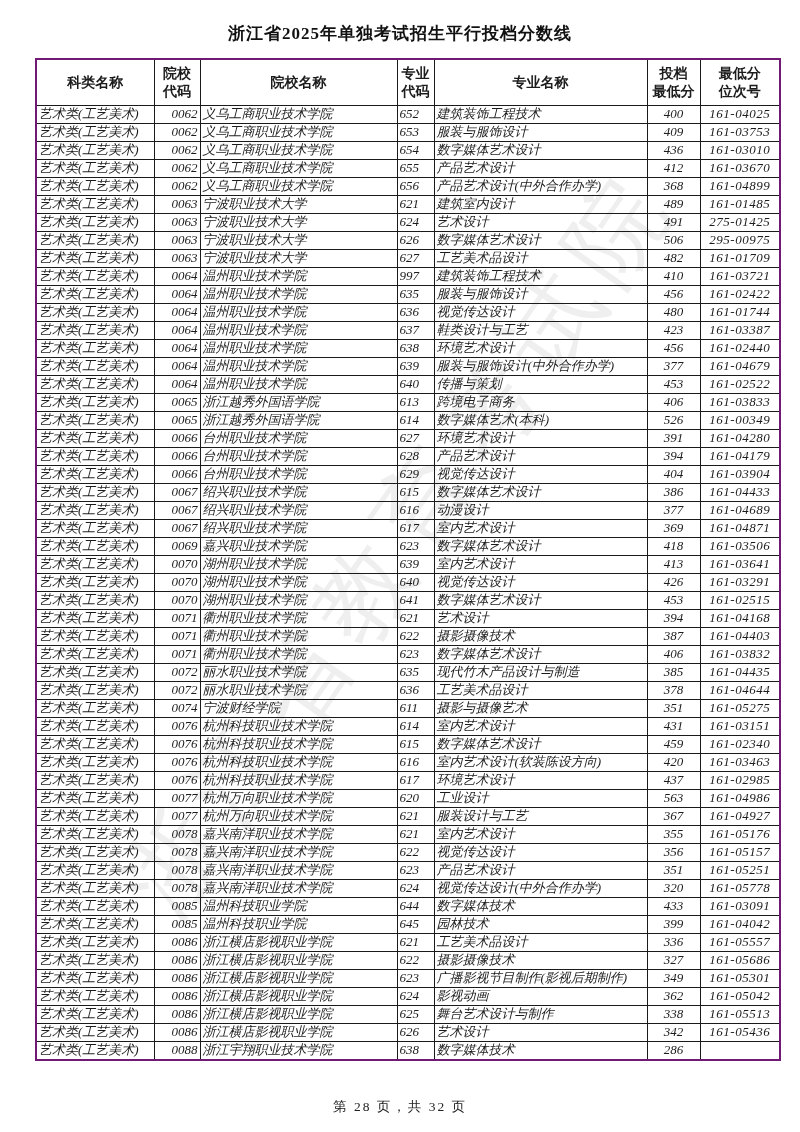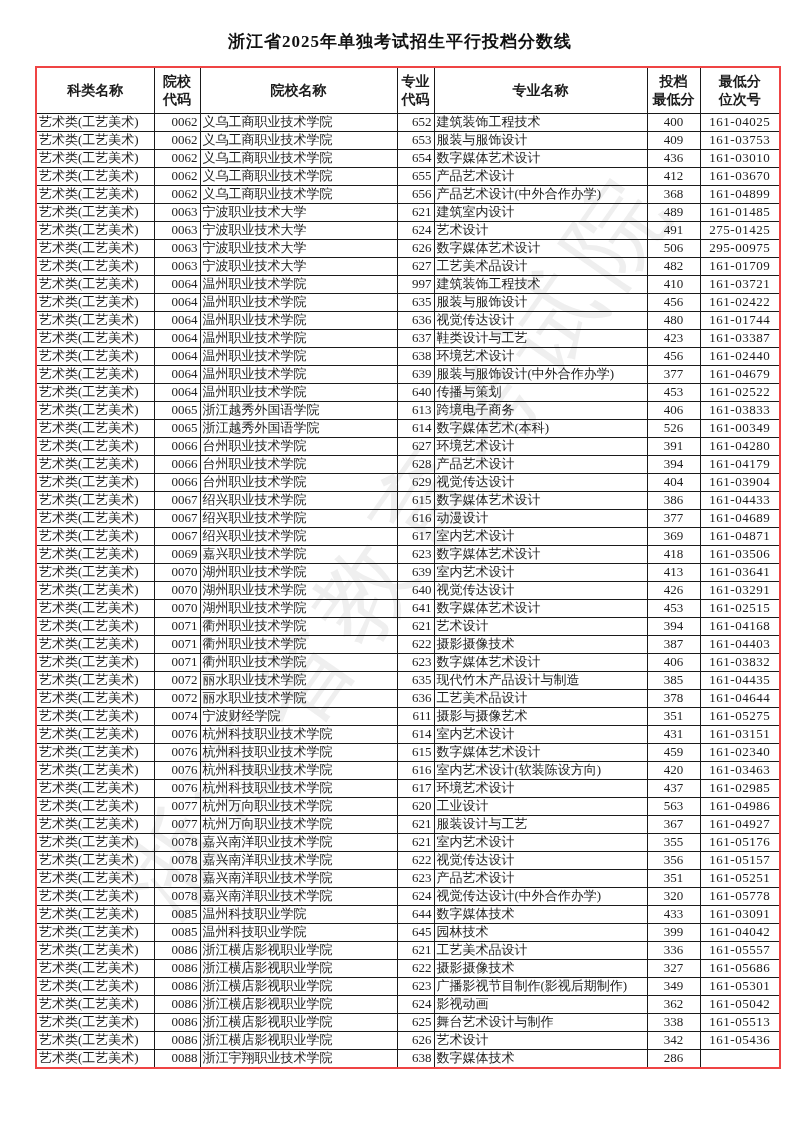--- a/index.html
+++ b/index.html
@@ -11,21 +11,21 @@
     position: relative;
     width: 800px;
     height: 1132px;
     background: #ffffff;
     overflow: hidden;
     font-family: "Liberation Serif", "DejaVu Serif", serif;
     color: #1c1c1c;
   }
   .page-title {
     margin: 0;
-    padding-top: 30px;
+    padding-top: 22px;
     text-align: center;
     font-size: 17px;
     font-weight: bold;
     letter-spacing: 1px;
     color: #111;
   }
   .watermark {
     position: absolute;
     top: 48%;
     left: 50%;
@@ -48,38 +48,39 @@
   }
   table.scores th, table.scores td {
     border: 1px solid #1a1a1a;
     font-size: 13px;
     line-height: 1.25;
     padding: 0 2px;
     overflow: hidden;
     background: transparent;
   }
   table.scores {
-    border: 2px solid #ef4444;
+    border: 2px solid #701a75;
     margin-left: 35px;
   }
   table.scores th {
     font-size: 14px;
     font-weight: bold;
     text-align: center;
     white-space: pre-line;
     height: 43px;
     padding: 1px 2px;
   }
   table.scores tbody tr {
     height: 18px;
+    font-style: italic;
   }
   td.c0 { text-align: left;  padding-left: 2px; }
   td.c1 { text-align: right; }
   td.c2 { text-align: left;  padding-left: 5px; }
-  td.c3 { text-align: right; }
+  td.c3 { text-align: left; }
   td.c4 { text-align: left;  padding-left: 4px; }
   td.c5 { text-align: center; }
   td.c6 { text-align: center; letter-spacing: 0.5px; }
   .page-footer {
     position: absolute;
     left: 0;
     bottom: 16px;
     width: 100%;
     text-align: center;
     font-size: 13.5px;
@@ -596,14 +597,15 @@
           <td class="c1">0088</td>
           <td class="c2">浙江宇翔职业技术学院</td>
           <td class="c3">638</td>
           <td class="c4">数字媒体技术</td>
           <td class="c5">286</td>
           <td class="c6"></td>
         </tr>
       </tbody>
   </table>
 
+  <div class="page-footer">第 28 页，共 32 页</div>
 
 </div>
 
 </body></html>

